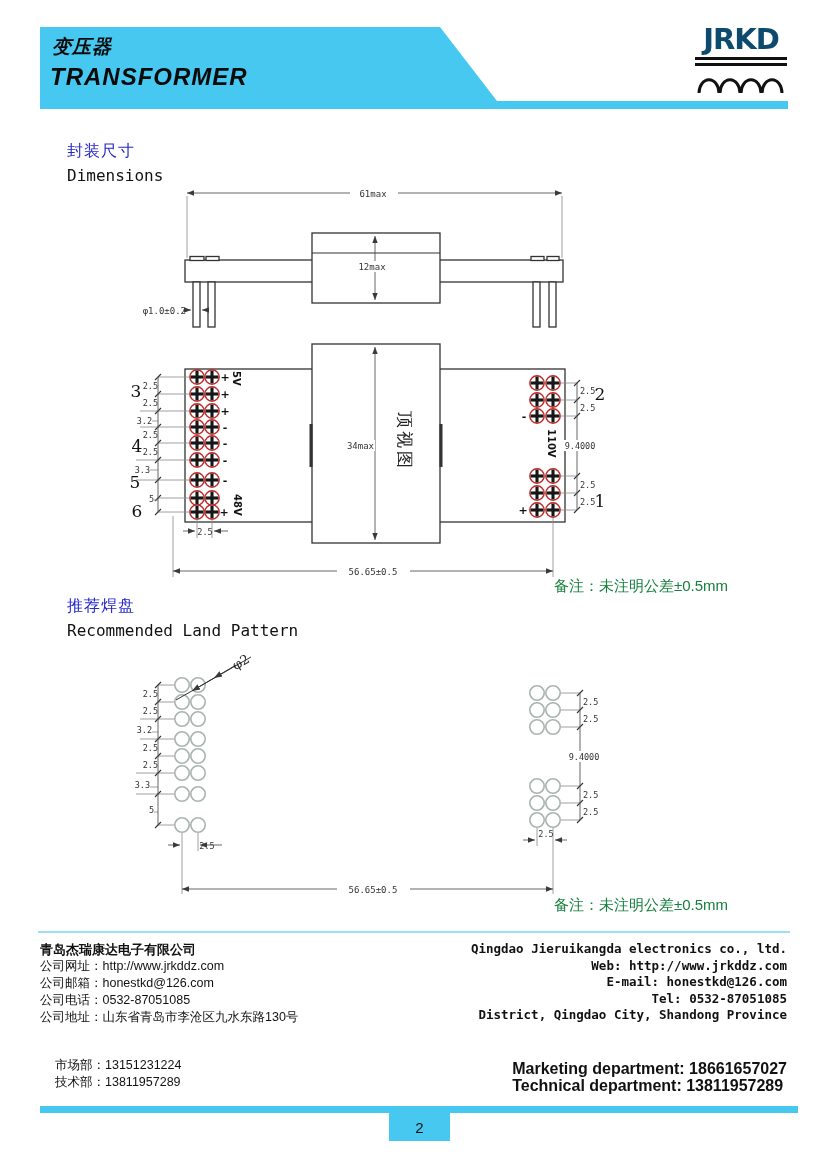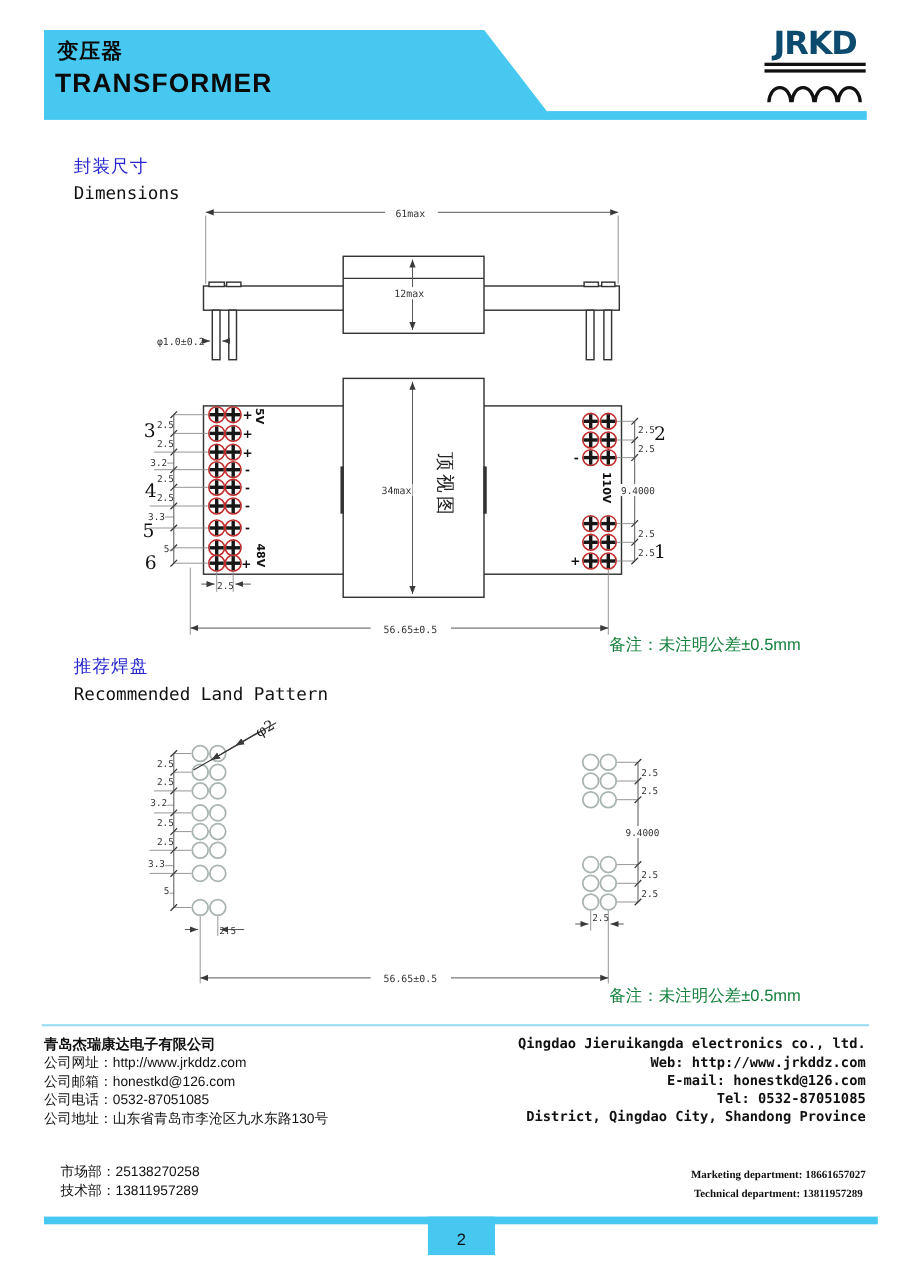--- a/index.html
+++ b/index.html
@@ -1,20 +1,20 @@
 <!DOCTYPE html>
 <html><head>
 <meta charset="utf-8">
 <style>
   html,body{margin:0;padding:0;background:#fff;}
   #page{position:relative;width:827px;height:1169px;background:#fff;overflow:hidden;
         font-family:"Liberation Sans",sans-serif;}
   
   .banner{position:absolute;left:40px;top:27px;width:457px;height:82px;background:#47c8f0;
-          clip-path:polygon(0 0,400px 0,457px 74px,457px 82px,0 82px);}
+          clip-path:polygon(0 0,400px 0,457px 74px,457px 82px,0 82px);font-style:italic;}
   .banner-strip{position:absolute;left:495px;top:101px;width:293px;height:8px;background:#47c8f0;}
   .banner .cn{position:absolute;left:12px;top:7px;font-size:19px;font-weight:bold;color:#0a0a0a;letter-spacing:1px;}
   .banner .en{position:absolute;left:10px;top:36px;font-size:24px;font-weight:bold;color:#0a0a0a;letter-spacing:1px;}
   .logo{position:absolute;left:695px;top:24px;width:92px;height:80px;text-align:center;}
   .logo .word{font-family:"DejaVu Sans",sans-serif;font-weight:bold;font-size:29px;letter-spacing:-1px;color:#0c4a6e;line-height:30px;}
   .logo .bar{height:3px;background:#111;margin:3px 0 0 0;}
   
   .t-blue{position:absolute;font-size:16px;color:#2626ce;letter-spacing:1px;}
   .t-mono{position:absolute;font-family:"DejaVu Sans Mono",monospace;font-size:16px;color:#111;}
   .note{position:absolute;font-size:15px;color:#15803d;text-align:right;width:260px;}
@@ -30,22 +30,22 @@
   text.wind{font:700 10px "DejaVu Sans",sans-serif;fill:#111;}
   text.view{font:17px "Liberation Sans",sans-serif;fill:#222;letter-spacing:3px;}
   
   .hairline{position:absolute;left:38px;width:752px;height:2px;background:#9fdff5;}
   .f-cn{position:absolute;left:40px;top:941px;color:#111;font-size:12.5px;line-height:17px;}
   .f-cn .co{font-weight:bold;font-size:13px;}
   .f-cn-dept{position:absolute;left:55px;top:1057px;color:#111;font-size:12.5px;line-height:17px;}
   .f-en{position:absolute;right:40px;top:941px;color:#111;text-align:right;
         font-family:"DejaVu Sans Mono",monospace;font-size:12.5px;line-height:16.5px;font-weight:600;}
   .f-en .co{font-weight:bold;}
-  .f-en-dept{position:absolute;right:40px;top:1060px;color:#111;text-align:center;
-        font-family:Liberation Serif, serif;font-size:10px;line-height:17px;font-weight:600;}
+  .f-en-dept{position:absolute;right:40px;top:1060px;color:#111;text-align:left;
+        font-family:Liberation Sans, sans-serif;font-size:16px;line-height:17px;font-weight:600;}
   .pagebar{position:absolute;left:40px;top:1106px;width:758px;height:7px;background:#47c8f0;}
   .pagetab{position:absolute;left:389px;top:1106px;width:61px;height:35px;background:#47c8f0;
            color:#111;font-size:15px;text-align:center;line-height:44px;}
 </style>
 </head>
 <body>
 
 <div id="page">
 
   <svg id="drawing" width="827" height="1169" viewBox="0 0 827 1169">
@@ -403,21 +403,21 @@
 
   <div class="hairline" style="top:931px"></div>
   <div class="f-cn">
     <div class="co">青岛杰瑞康达电子有限公司</div>
     <div>公司网址：http://www.jrkddz.com</div>
     <div>公司邮箱：honestkd@126.com</div>
     <div>公司电话：0532-87051085</div>
     <div>公司地址：山东省青岛市李沧区九水东路130号</div>
   </div>
   <div class="f-cn-dept">
-    <div>市场部：25138270258</div>
+    <div>市场部：13151231224</div>
     <div>技术部：13811957289</div>
   </div>
   <div class="f-en">
     <div class="co">Qingdao Jieruikangda electronics co., ltd.</div>
     <div>Web: http://www.jrkddz.com</div>
     <div>E-mail: honestkd@126.com</div>
     <div>Tel: 0532-87051085</div>
     <div>District, Qingdao City, Shandong Province</div>
   </div>
   <div class="f-en-dept">

